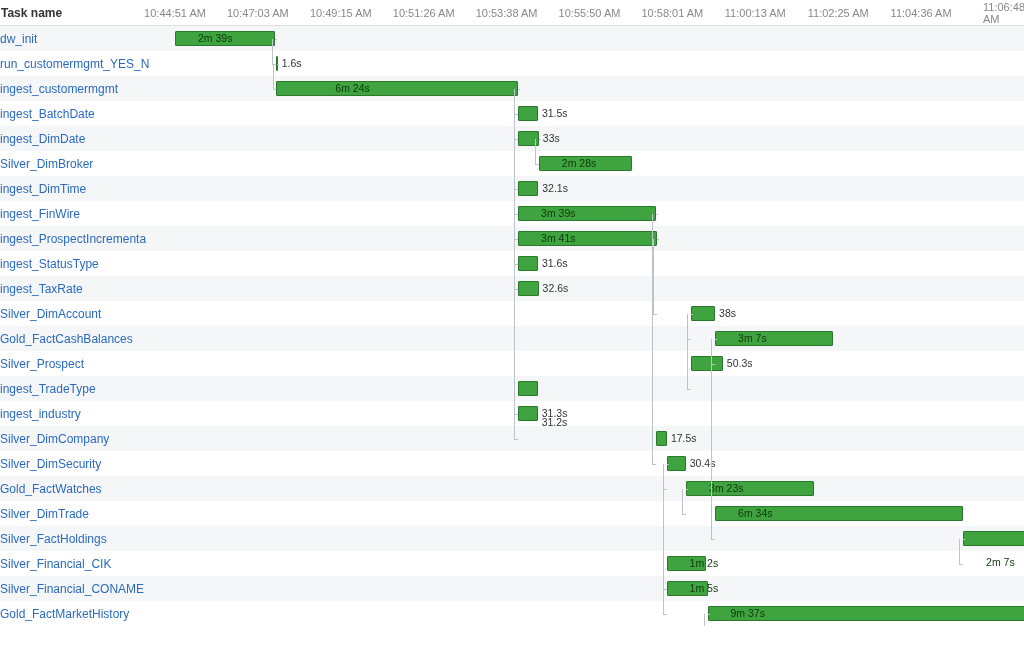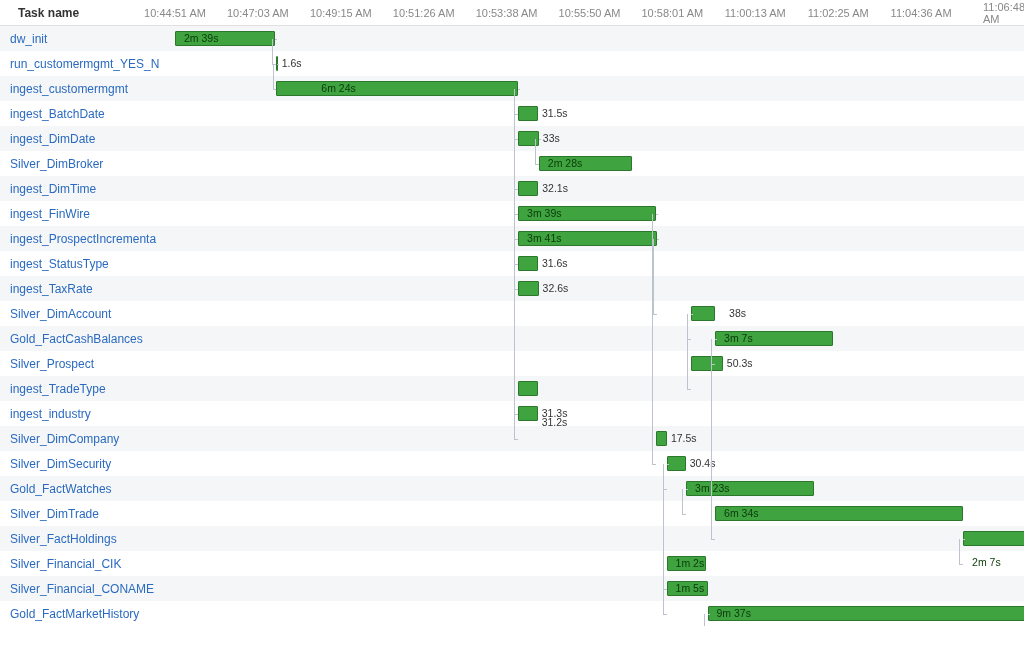--- a/index.html
+++ b/index.html
@@ -1,30 +1,30 @@
 <!DOCTYPE html>
 <html><head>
 <meta charset="utf-8">
 <style>
 * { margin: 0; padding: 0; box-sizing: border-box; }
 body { font-family: -apple-system, BlinkMacSystemFont, "Segoe UI", Helvetica, Arial, sans-serif; font-size: 12px; color: #333; background: #fff; }
 .container { width: 1024px; }
 .header { display: flex; height: 26px; align-items: center; border-bottom: 1px solid #e0e0e0; }
-.header-label { width: 175px; padding-left: 18px; font-weight: 600; color: #333; font-size: 12px; }
+.header-label { width: 175px; padding-left: 1px; font-weight: 600; color: #333; font-size: 12px; }
 .header-times { flex: 1; position: relative; height: 26px; display: flex; align-items: center; }
 .time-tick { position: absolute; color: #888; font-size: 11px; transform: translateX(-50%); }
 .rows { }
 .row { display: flex; height: 25px; align-items: center; }
 .row:nth-child(odd) { background: #f5f6f7; }
 .row:nth-child(even) { background: #ffffff; }
-.task-name { width: 175px; padding-left: 10px; color: #2a6ac0; font-size: 12px; cursor: pointer; white-space: nowrap; overflow: hidden; text-overflow: ellipsis; }
+.task-name { width: 175px; color: #2a6ac0; font-size: 12px; cursor: pointer; white-space: nowrap; overflow: hidden; text-overflow: ellipsis; }
 .gantt { flex: 1; position: relative; height: 25px; }
 .bar { position: absolute; top: 5px; height: 15px; background: #3fa33f; border: 1px solid #2b772b; border-radius: 1px; }
 .bar-label { position: absolute; top: 4px; height: 17px; font-size: 10.5px; color: #333; line-height: 17px; white-space: nowrap; }
-.bar-label.inside { color: #0b3a0b; padding-left: 7px; }
+.bar-label.inside { color: #0b3a0b; padding-left: 21px; }
 .bar-label.outside { padding-left: 2px; }
 .dep-line { position: absolute; background: #bcc3cc; }
 .dep-h { height: 1px; }
 .dep-v { width: 1px; }
 </style>
 </head>
 <body>
 
 <div class="container" style="position: relative;">
   <div class="header">
@@ -118,21 +118,21 @@
         <div class="task-name">ingest_TaxRate</div>
         <div class="gantt">
           <div class="bar" style="left: 343.056px; width: 20.5204px;"></div>
           <div class="bar-label outside" style="left: 365.577px;">32.6s</div>
         </div>
       </div>
       <div class="row">
         <div class="task-name">Silver_DimAccount</div>
         <div class="gantt">
           <div class="bar" style="left: 516.158px; width: 23.9195px;"></div>
-          <div class="bar-label outside" style="left: 542.077px; margin-left: 10px;">38s</div>
+          <div class="bar-label outside" style="left: 542.077px;">38s</div>
         </div>
       </div>
       <div class="row">
         <div class="task-name">Gold_FactCashBalances</div>
         <div class="gantt">
           <div class="bar" style="left: 540.077px; width: 117.709px;"></div>
           <div class="bar-label inside" style="left: 542.077px;">3m 7s</div>
         </div>
       </div>
       <div class="row">

